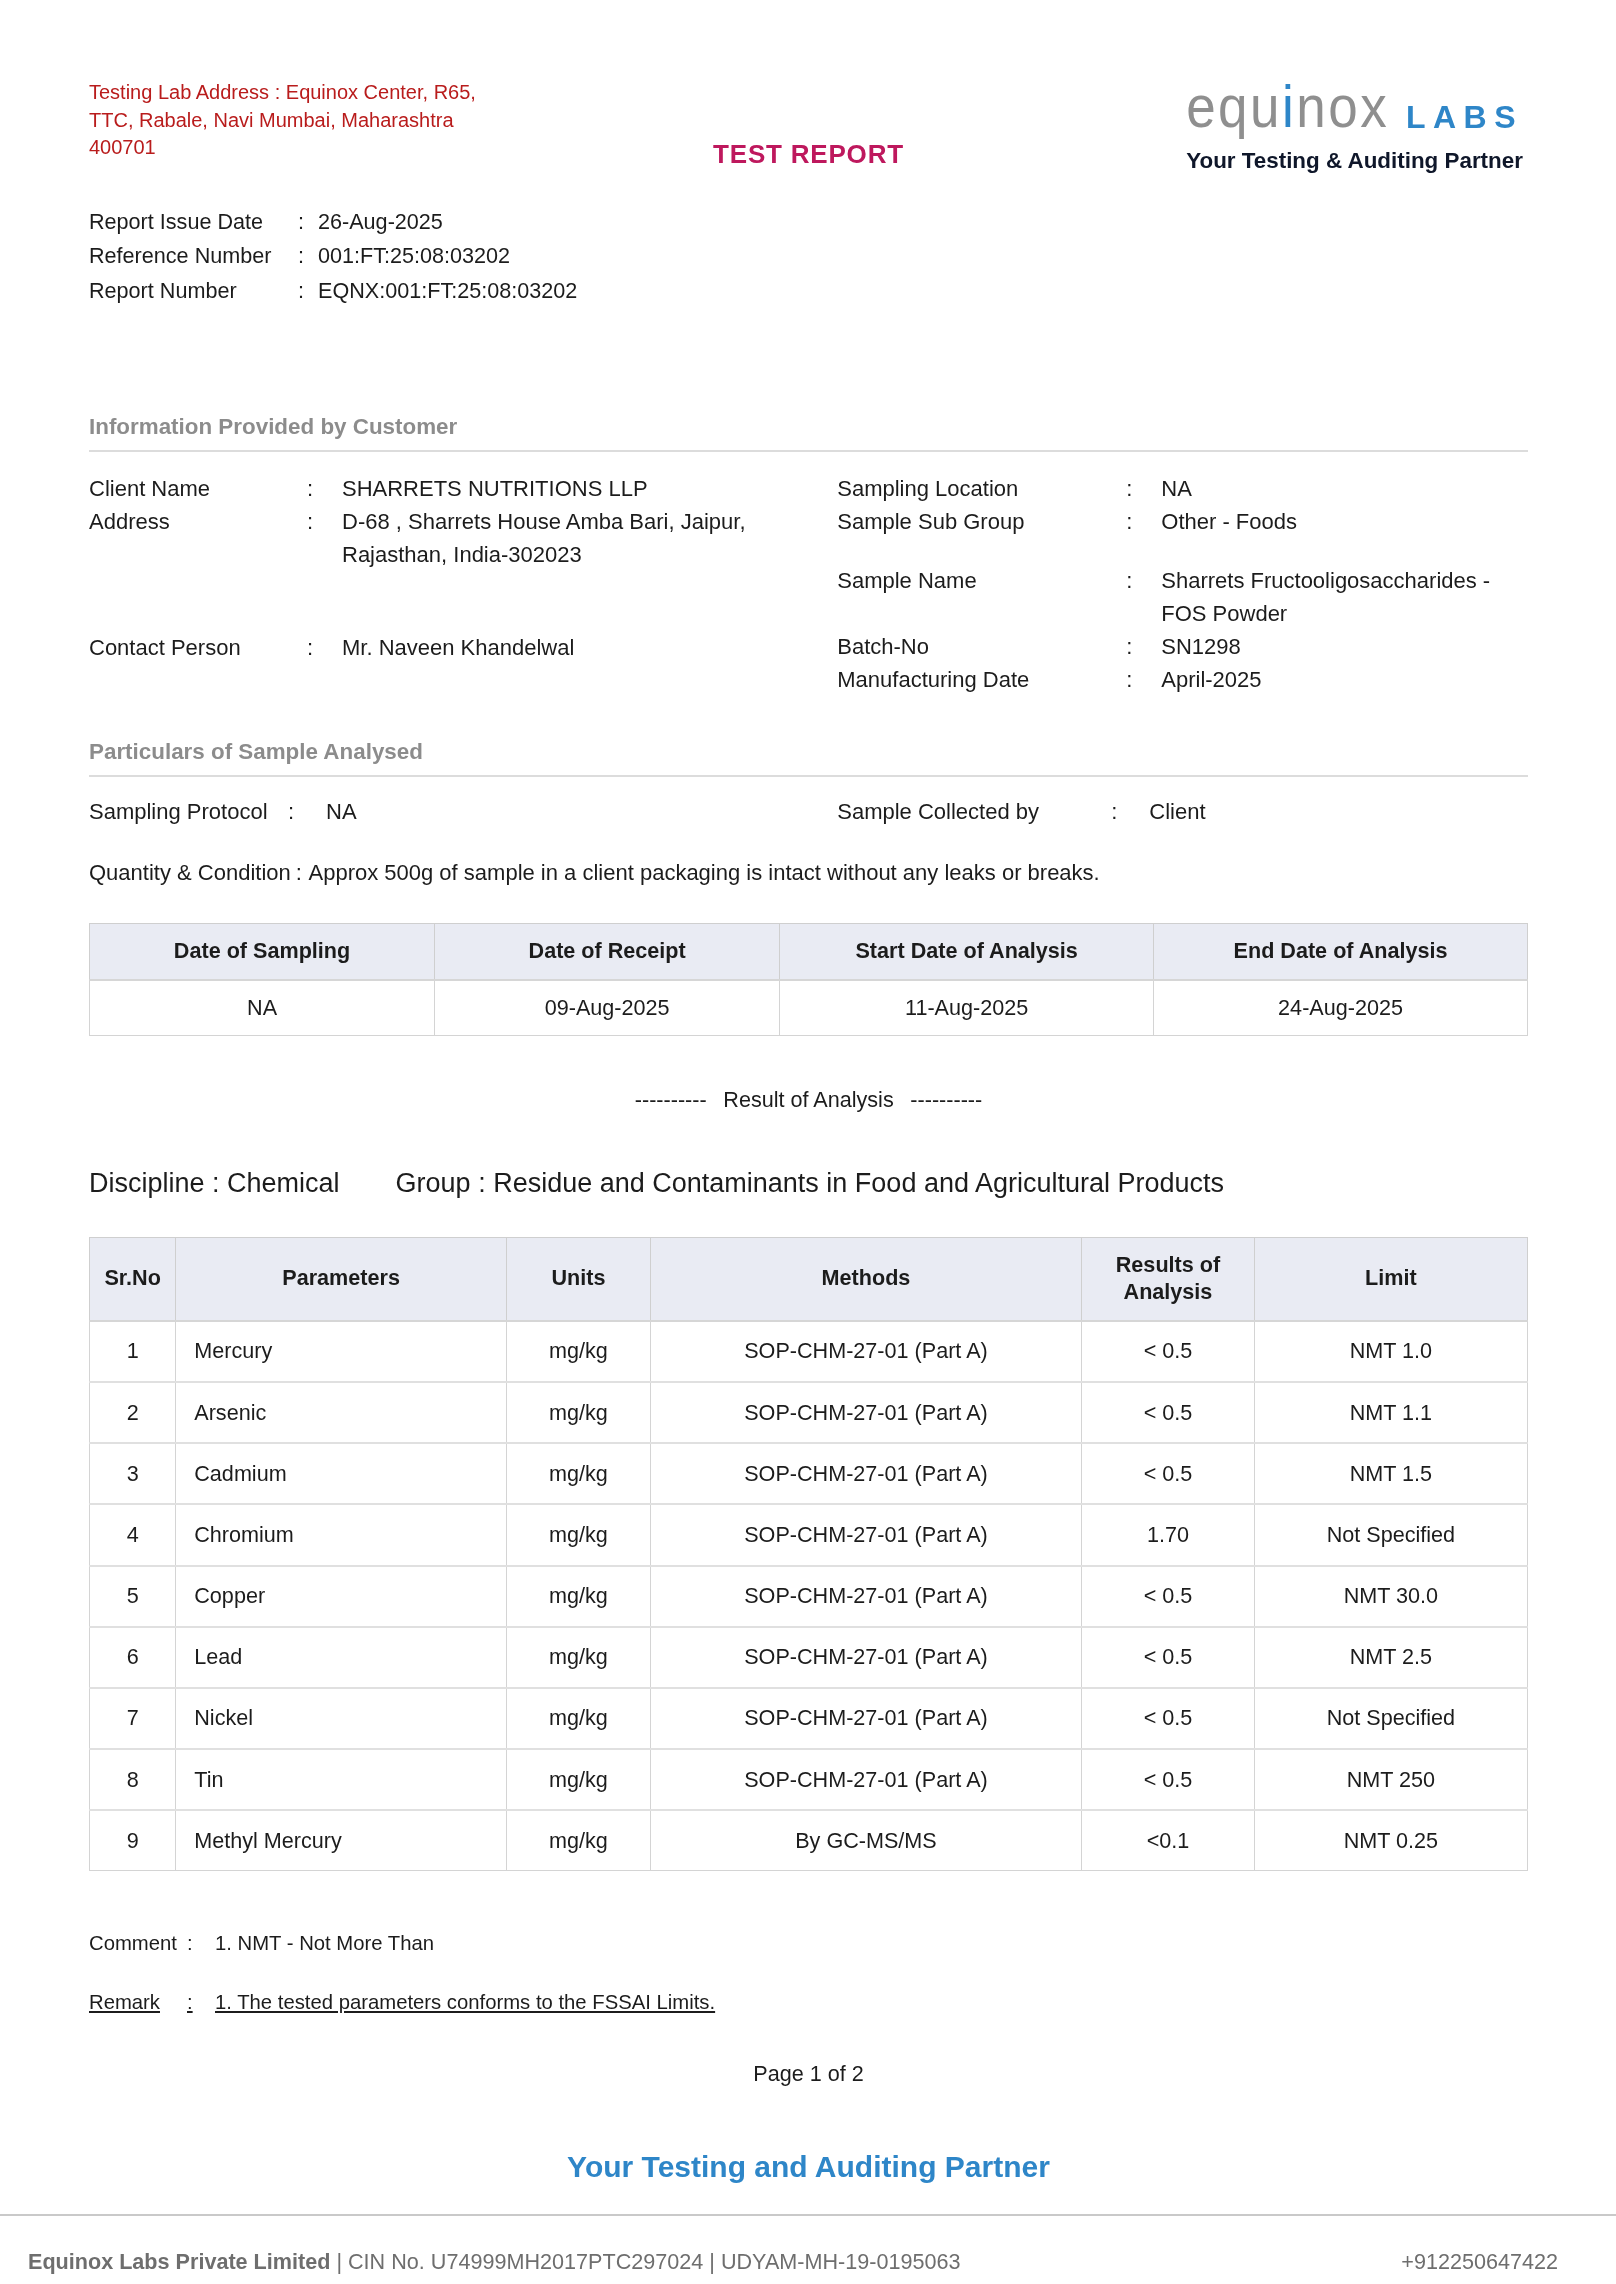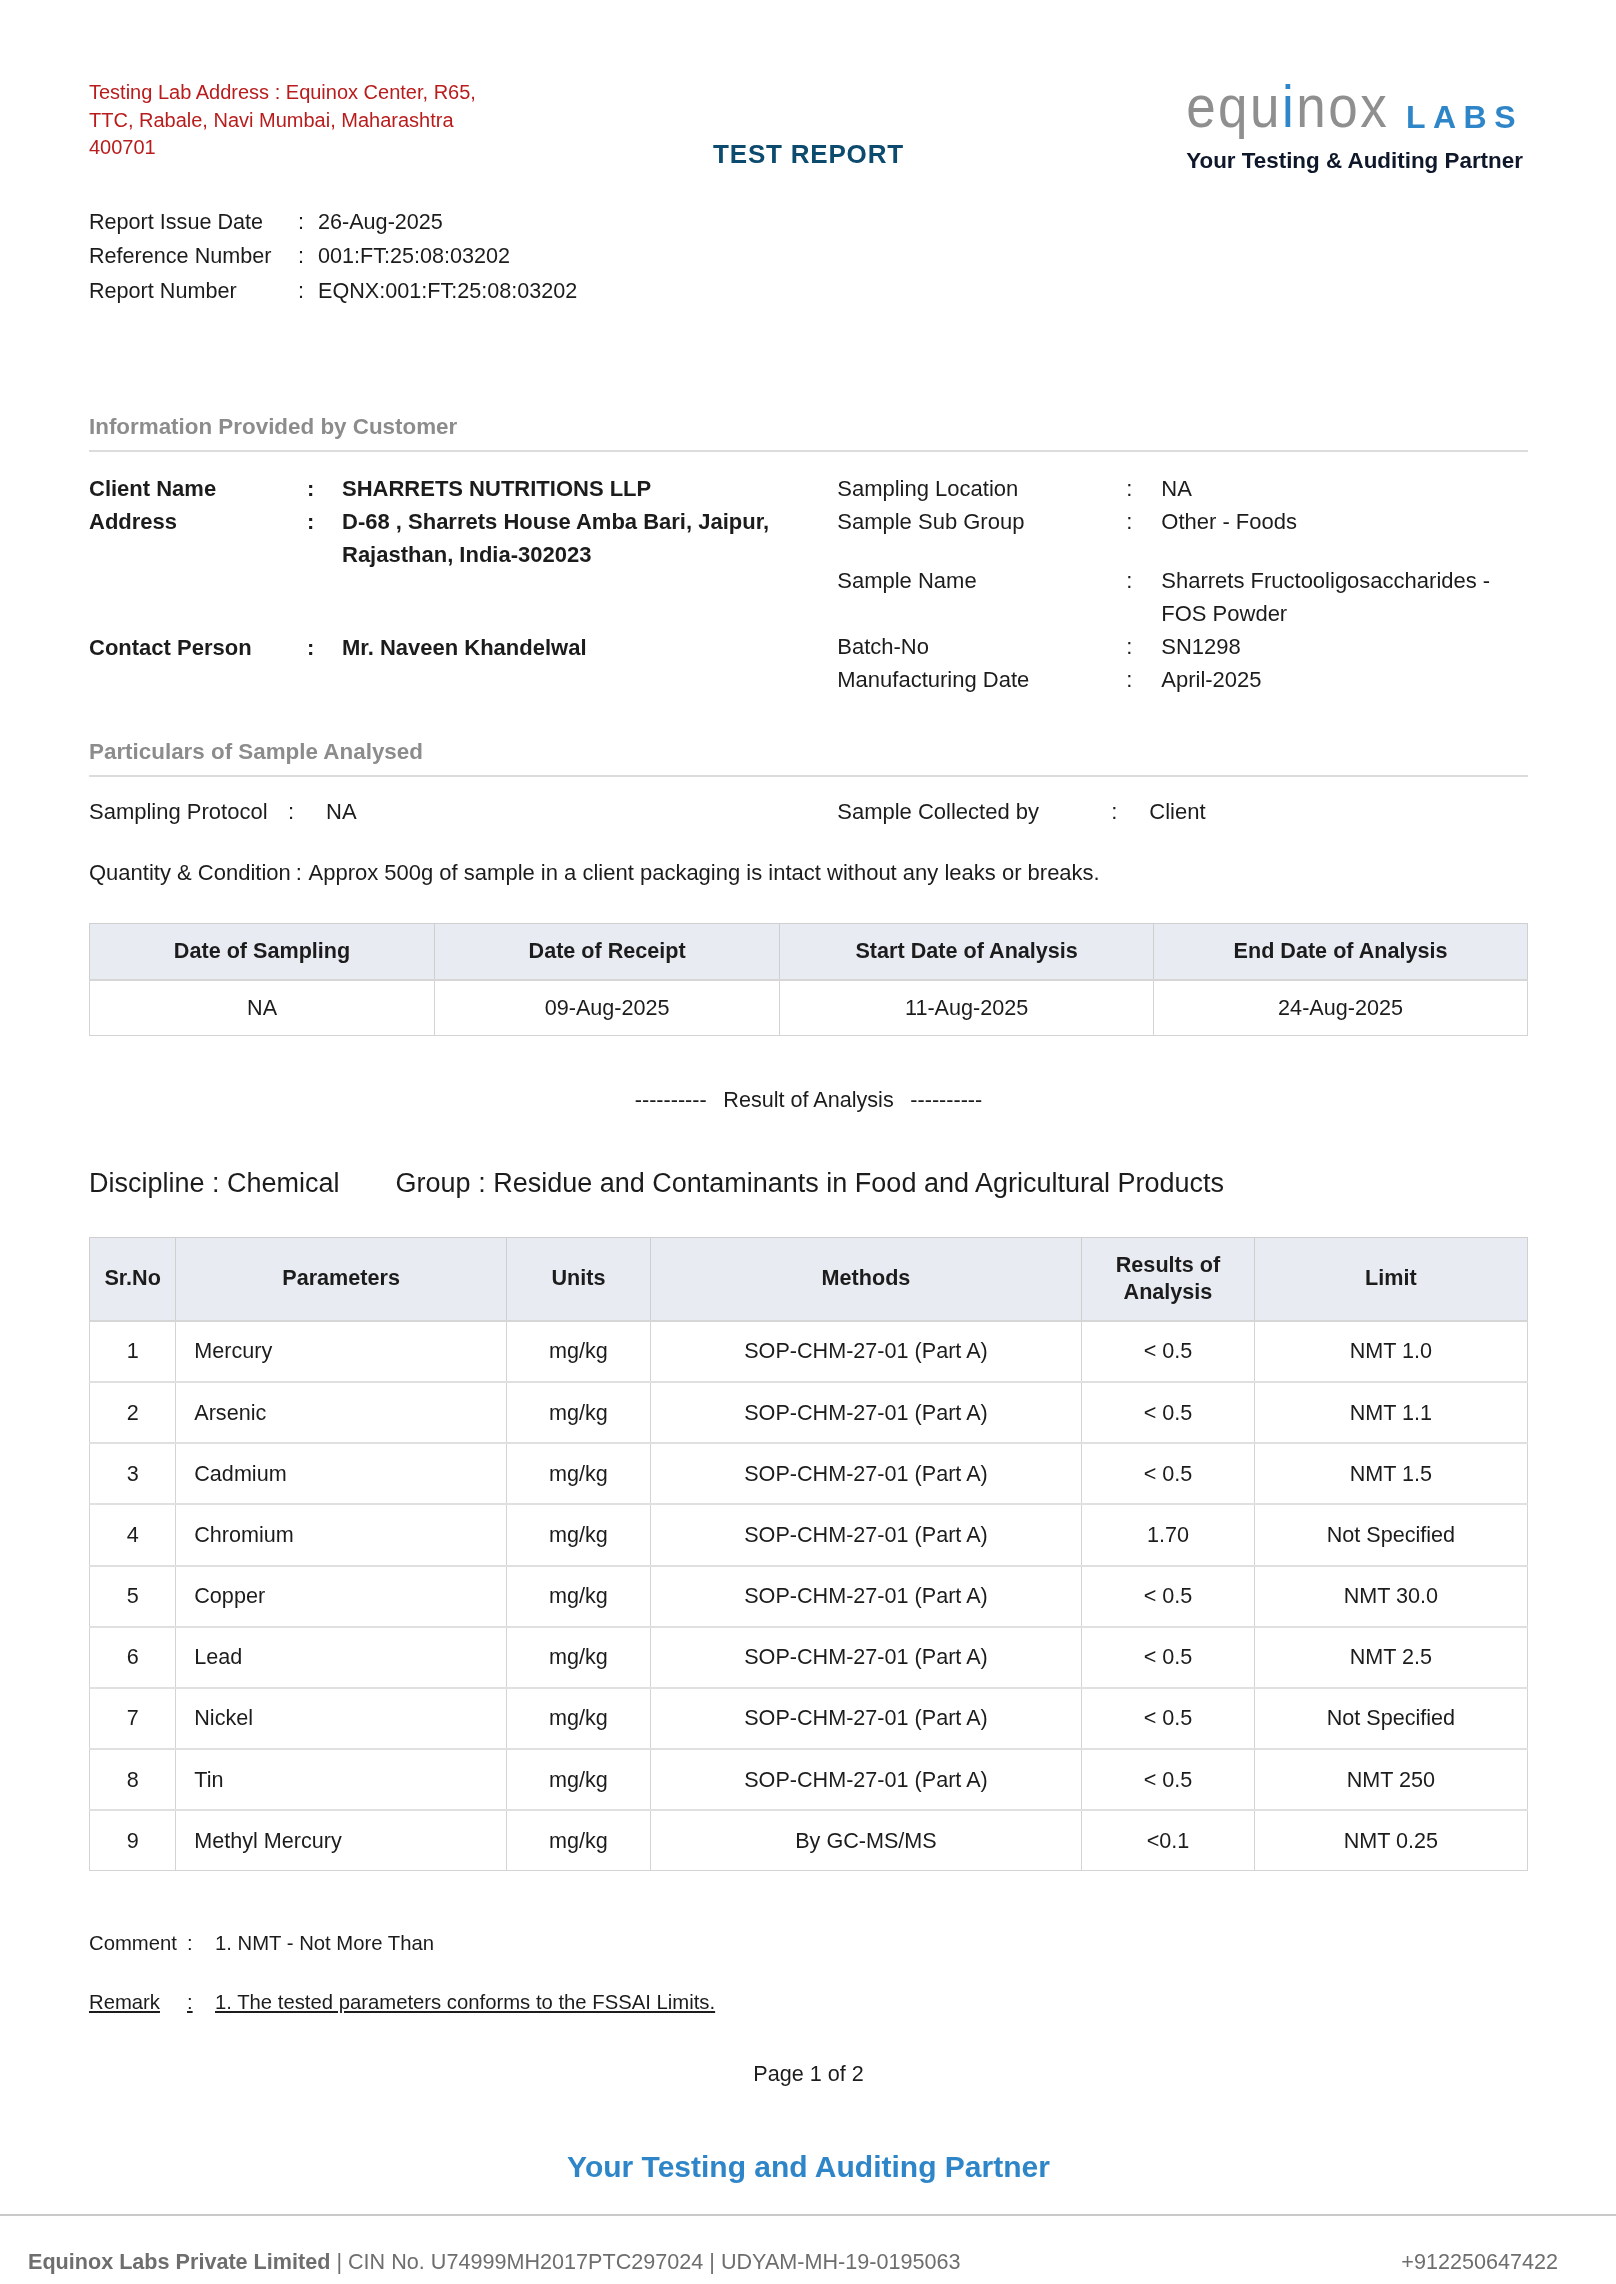--- a/index.html
+++ b/index.html
@@ -10,36 +10,36 @@
   
   .top-row { display: flex; justify-content: space-between; align-items: flex-start; }
   .addr { font-size: 20px; line-height: 1.38; color: #b91c1c; max-width: 399px; }
   .logo { text-align: center; padding-right: 5px; }
   .logo-top { display: flex; align-items: baseline; }
   .logo-word { font-size: 53px; color: #8f8f8f; letter-spacing: 2.5px; font-weight: 500; transform: scaleY(1.12); transform-origin: bottom; display: inline-block; }
   .logo-word .blue-i { color: #2e86c8; }
   .logo-labs { font-size: 32px; font-weight: bold; color: #2e86c8; letter-spacing: 7.5px; margin-left: 16.6px; }
   .logo-tagline { font-size: 22.4px; font-weight: bold; color: #0f172a; margin-top: 8.3px; }
 
-  .title { text-align: center; font-size: 26px; font-weight: bold; letter-spacing: 0.8px; margin-top: -35px; color: #0c4a6e; }
+  .title { text-align: center; font-size: 26px; font-weight: bold; letter-spacing: 0.8px; margin-top: -35px; color: #be185d; }
 
   
   .meta { margin-top: 35px; font-size: 21.6px; }
   .meta-row { display: flex; line-height: 1.58; }
   .meta-label { width: 209px; }
   .meta-colon { width: 20px; }
 
   
   .section-title { font-size: 22.4px; font-weight: bold; color: #8c8c8c; padding-bottom: 10px; border-bottom: 2.5px solid #dcdcdc; }
   .sec-customer { margin-top: 106px; }
   .sec-particulars { margin-top: 43px; }
 
   
   .info-grid { display: flex; margin-top: 20px; font-size: 22px; }
-  .info-col-left { width: 52%; font-weight: bold; }
+  .info-col-left { width: 52%; }
   .info-col-right { width: 48%; }
   .info-row { display: flex; line-height: 1.5; align-items: flex-start; }
   .info-col-left .info-label { width: 218px; flex: none; }
   .info-col-right .info-label { width: 289px; flex: none; }
   .info-colon { width: 35px; flex: none; }
   .info-value { flex: 1; padding-right: 21.6px; }
   .gap-lg { margin-top: 60px; }
   .gap-sm { margin-top: 26.6px; }
 
   

